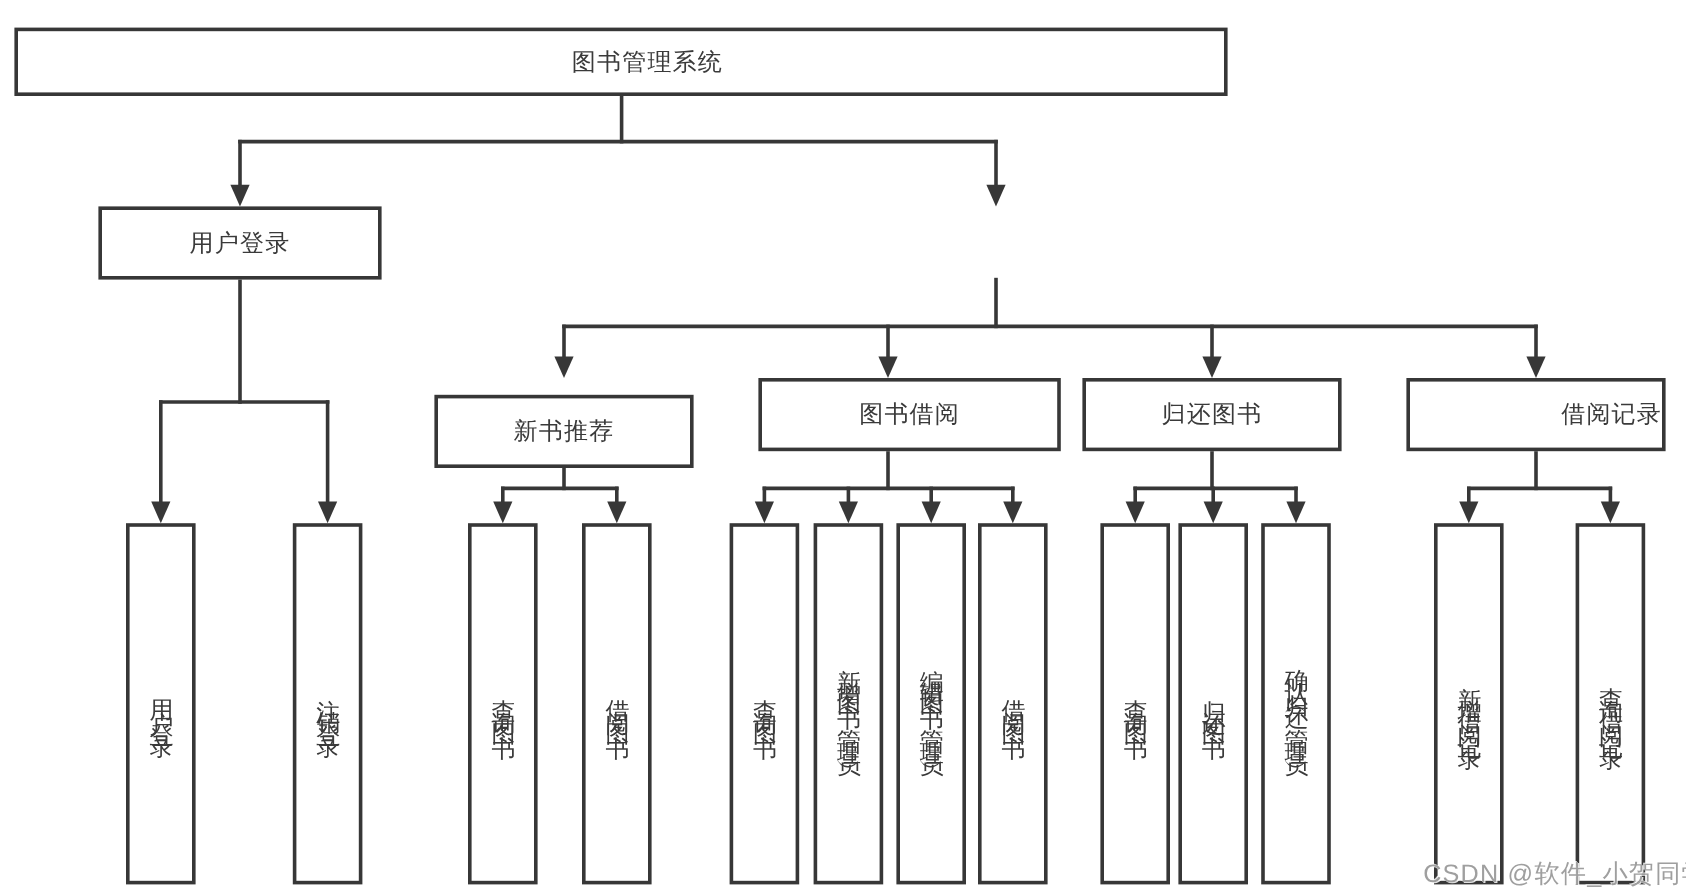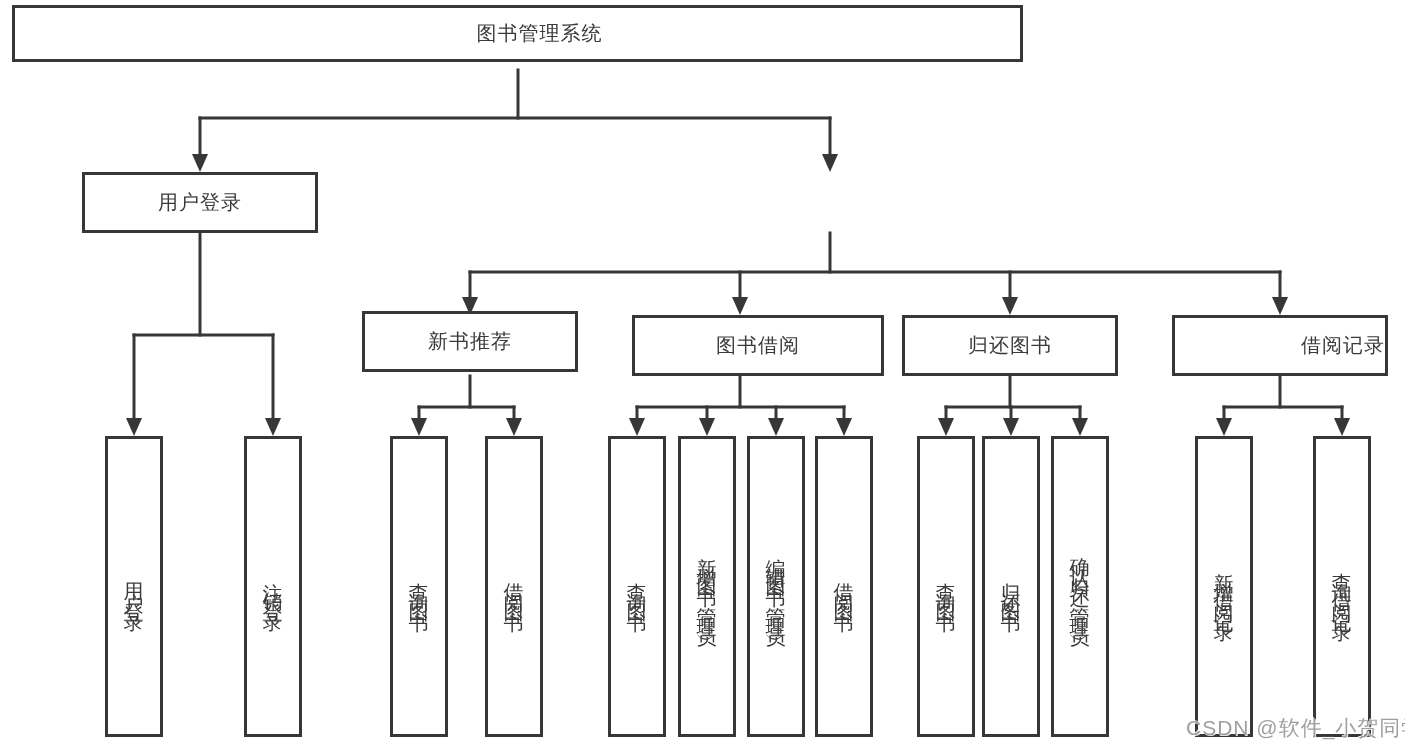--- a/index.html
+++ b/index.html
@@ -110,29 +110,29 @@
 
       <line x1="1280" y1="376" x2="1280" y2="407"></line>
       <line x1="1224" y1="407" x2="1342" y2="407"></line>
       <line x1="1224" y1="407" x2="1224" y2="420"></line>
       <polygon points="1216,418 1232,418 1224,436" stroke="none"></polygon>
       <line x1="1342" y1="407" x2="1342" y2="420"></line>
       <polygon points="1334,418 1350,418 1342,436" stroke="none"></polygon>
     </g>
   </svg>
 
-  <div class="node" style="left:12px; top:5px; width:1011px; height:57px;padding-left:44px;">
+  <div class="node" style="left:12px; top:23px; width:1011px; height:57px;padding-left:44px;">
     <span class="hlabel">图书管理系统</span>
   </div>
 
   <div class="node" style="left:82px; top:172px; width:236px; height:61px;">
     <span class="hlabel">用户登录</span>
   </div>
 
-  <div class="node" style="left:362px; top:311px; width:216px; height:61px;">
+  <div class="node" style="left:362px; top:329px; width:216px; height:61px;">
     <span class="hlabel">新书推荐</span>
   </div>
   <div class="node" style="left:632px; top:315px; width:252px; height:61px;">
     <span class="hlabel">图书借阅</span>
   </div>
   <div class="node" style="left:902px; top:315px; width:216px; height:61px;">
     <span class="hlabel">归还图书</span>
   </div>
   <div class="node" style="left:1172px; top:315px; width:216px; height:61px;justify-content:flex-end;">
     <span class="hlabel">借阅记录</span>

